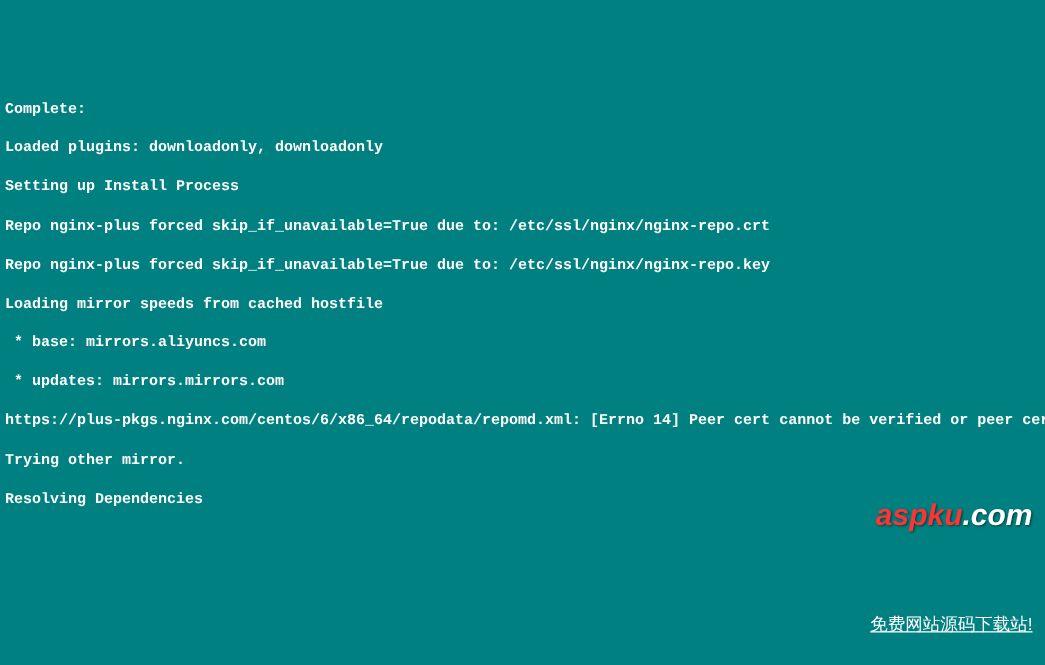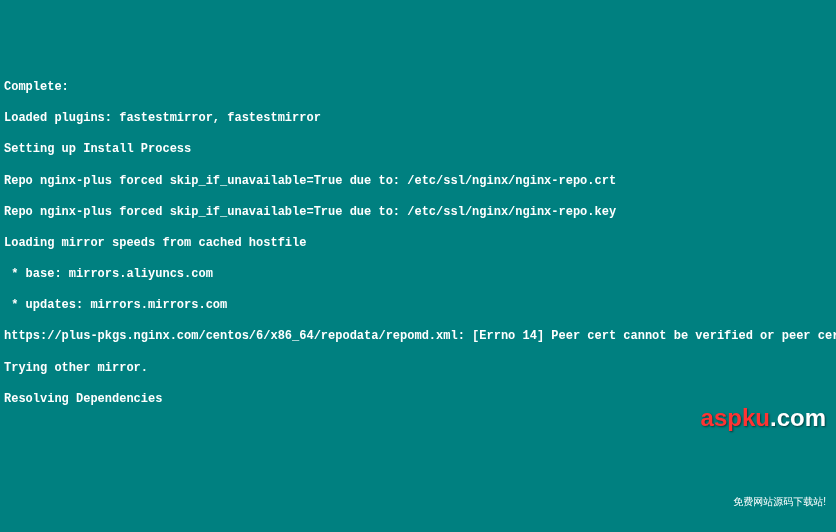--- a/index.html
+++ b/index.html
@@ -29,38 +29,40 @@
     .watermark {
       position: absolute;
       bottom: 8px;
       right: 10px;
       text-align: right;
     }
     .watermark-logo {
       font-family: Arial, sans-serif;
       font-size: 24px;
       font-weight: bold;
+      font-style: italic;
     }
     .watermark-logo .red { color: #ff3333; text-shadow: 1px 1px 2px rgba(0,0,0,0.5); }
     .watermark-logo .white { color: #ffffff; text-shadow: 1px 1px 2px rgba(0,0,0,0.5); }
     .watermark-sub {
       font-family: Arial, sans-serif;
-      font-size: 10px;
+      font-size: 14px;
       color: #ffffff;
       white-space: nowrap;
+      text-decoration: underline;
     }
   </style>
 </head>
 <body>
 
 
 
 <div class="terminal">
 <span class="line">Complete:</span>
-<span class="line">Loaded plugins: fastestmirror, fastestmirror</span>
+<span class="line">Loaded plugins: downloadonly, downloadonly</span>
 <span class="line">Setting up Install Process</span>
 <span class="line">Repo nginx-plus forced skip_if_unavailable=True due to: /etc/ssl/nginx/nginx-repo.crt</span>
 <span class="line">Repo nginx-plus forced skip_if_unavailable=True due to: /etc/ssl/nginx/nginx-repo.key</span>
 <span class="line">Loading mirror speeds from cached hostfile</span>
 <span class="line"> * base: mirrors.aliyuncs.com</span>
 <span class="line"> * updates: mirrors.mirrors.com</span>
 <span class="line">https://plus-pkgs.nginx.com/centos/6/x86_64/repodata/repomd.xml: [Errno 14] Peer cert cannot be verified or peer cert invalid</span>
 <span class="line">Trying other mirror.</span>
 <span class="line">Resolving Dependencies</span>
 

